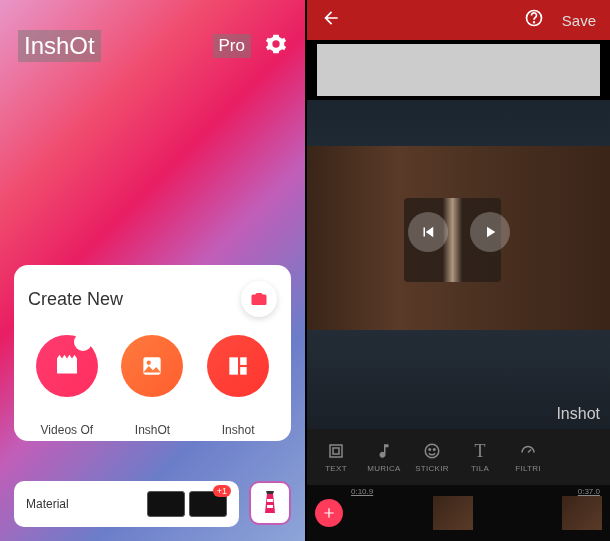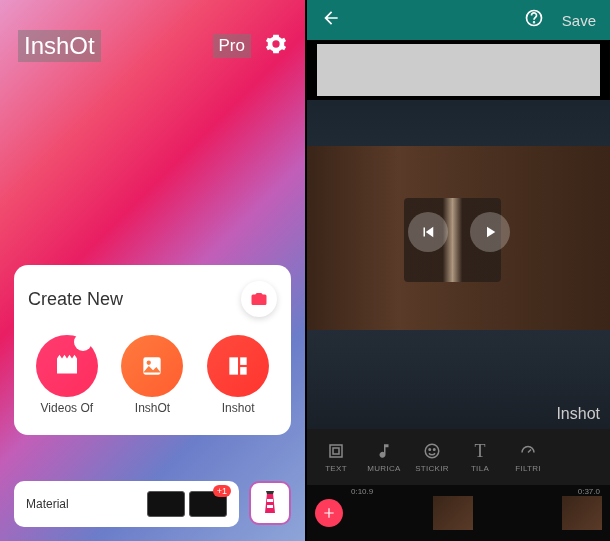--- a/index.html
+++ b/index.html
@@ -4,61 +4,61 @@
 <style>
 * { margin: 0; padding: 0; box-sizing: border-box; font-family: -apple-system, Helvetica, Arial, sans-serif; }
 body { width: 610px; height: 541px; display: flex; background: #000; overflow: hidden; }
 .left-pane { width: 305px; height: 541px; position: relative; background: linear-gradient(135deg, #e896c8 0%, #f04b6e 25%, #e91e63 40%, #c25eb8 55%, #6b7dc9 75%, #8ea5d8 100%); }
 .right-pane { width: 305px; height: 541px; background: #0a0a0a; display: flex; flex-direction: column; border-left: 2px solid #000; }
 .left-header { display: flex; justify-content: space-between; align-items: center; padding: 30px 18px 0; }
 .app-name { color: #fff; font-size: 24px; font-weight: 500; background: rgba(120,120,120,0.5); padding: 2px 6px; display: inline-block; }
 .header-right { display: flex; align-items: center; gap: 14px; }
 .pro-badge { color: #fff; font-size: 17px; font-weight: 500; background: rgba(120,120,120,0.5); padding: 2px 6px; margin-left: 36px; }
 .gear { color: #fff; }
-.create-card { position: absolute; top: 265px; left: 14px; right: 14px; background: #fff; border-radius: 14px; padding: 16px 14px 20px; }
+.create-card { position: absolute; top: 265px; left: 14px; right: 14px; background: #fff; border-radius: 14px; padding: 16px 14px 4px; }
 .create-header { display: flex; justify-content: space-between; align-items: center; margin-bottom: 18px; }
 .create-title { font-size: 18px; color: #333; font-weight: 400; }
 .camera-btn { width: 36px; height: 36px; border-radius: 50%; background: #fff; box-shadow: 0 2px 6px rgba(0,0,0,0.15); display: flex; align-items: center; justify-content: center; }
 .create-options { display: flex; justify-content: space-around; gap: 8px; }
-.opt { display: flex; flex-direction: column; align-items: center; gap: 4px; }
+.opt { display: flex; flex-direction: column; align-items: center; gap: 26px; }
 .opt-icon { width: 62px; height: 62px; border-radius: 50%; display: flex; align-items: center; justify-content: center; position: relative; }
 .opt-video { background: linear-gradient(135deg, #ff3b6f, #ff2e5f); }
 .opt-pic { background: linear-gradient(135deg, #ff7a3d, #ff5e2f); }
 .opt-collage { background: linear-gradient(135deg, #ff4a3d, #ff3530); }
 .opt-label { font-size: 12px; color: #444; }
 .video-notch { position: absolute; top: -2px; right: 6px; width: 18px; height: 18px; background: #fff; border-radius: 50%; }
 .bottom-row { position: absolute; bottom: 14px; left: 14px; right: 14px; display: flex; gap: 10px; }
 .material-card { flex: 1; background: #fff; border-radius: 10px; padding: 10px 12px; display: flex; align-items: center; justify-content: space-between; }
 .material-label { font-size: 12px; color: #333; }
 .thumb-area { display: flex; align-items: center; gap: 4px; position: relative; }
 .mat-thumb { width: 38px; height: 26px; background: #111; border: 1px solid #555; border-radius: 3px; }
 .plus-badge { position: absolute; top: -6px; right: -4px; background: #ff3b3b; color: #fff; font-size: 9px; padding: 1px 4px; border-radius: 8px; }
 .lighthouse { width: 42px; height: 44px; background: #fff; border-radius: 10px; border: 2px solid #c25eb8; display: flex; align-items: center; justify-content: center; }
-.right-header { height: 40px; background: #0f766e; display: flex; align-items: center; justify-content: space-between; padding: 0 14px; text-align: right; }
+.right-header { height: 40px; background: #b91c1c; display: flex; align-items: center; justify-content: space-between; padding: 0 14px; text-align: right; }
 .back-btn { color: #fff; }
 .right-header-actions { display: flex; align-items: center; gap: 18px; }
 .help-btn { color: #fff; }
 .save-btn { color: #ddd; font-size: 15px; }
 .banner { height: 60px; background: #000; padding: 4px 10px; }
 .banner-inner { width: 100%; height: 52px; background: #ccc; }
 .preview { flex: 1; position: relative; background: linear-gradient(180deg, #1a2530 0%, #2a3540 50%, #1a2028 100%); overflow: hidden; }
 .preview-scene { position: absolute; top: 14%; left: 0; right: 0; height: 56%; background: linear-gradient(90deg, #3a2518 0%, #5a3a28 30%, #4a3020 60%, #3a2518 100%); display: flex; align-items: center; justify-content: center; }
 .figures { position: absolute; left: 32%; top: 28%; width: 32%; height: 46%; background: linear-gradient(90deg, #2a1f18 40%, #bfa890 50%, #2a1f18 60%); opacity: 0.85; border-radius: 4px; }
 .controls { position: absolute; top: 40%; left: 50%; transform: translate(-50%, -50%); display: flex; gap: 22px; }
 .ctl-btn { width: 40px; height: 40px; border-radius: 50%; background: rgba(255,255,255,0.25); display: flex; align-items: center; justify-content: center; }
 .watermark { position: absolute; bottom: 6px; right: 10px; color: #ccc; font-size: 16px; }
 .toolbar { height: 56px; background: #1a1a1a; display: flex; align-items: center; padding: 0 6px; gap: 2px; overflow: hidden; }
 .tool { display: flex; flex-direction: column; align-items: center; gap: 3px; width: 46px; color: #888; }
 .tool.active { color: #fff; }
 .tool-icon { height: 20px; display: flex; align-items: center; justify-content: center; }
 .tool-label { font-size: 8px; letter-spacing: 0.3px; }
 .timeline { height: 56px; background: #0a0a0a; display: flex; align-items: center; padding: 0 8px; gap: 8px; position: relative; }
 .add-btn { width: 28px; height: 28px; border-radius: 50%; background: #ff3b5c; color: #fff; display: flex; align-items: center; justify-content: center; flex-shrink: 0; font-weight: bold; }
 .tl-thumb { width: 40px; height: 34px; background: linear-gradient(135deg, #3a2518, #5a3a28); margin-left: auto; }
-.tl-times { position: absolute; top: 2px; left: 44px; right: 10px; display: flex; justify-content: space-between; font-size: 8px; color: #888; }
+.tl-times { position: absolute; top: 2px; left: 44px; right: 10px; display: flex; justify-content: space-between; font-size: 8px; color: #888; text-decoration: underline; }
 </style>
 </head>
 <body>
 
 <div class="left-pane">
   <div class="left-header">
     <div class="app-name">InshOt</div>
     <div class="header-right">
       <div class="pro-badge">Pro</div>
       <div class="gear">

